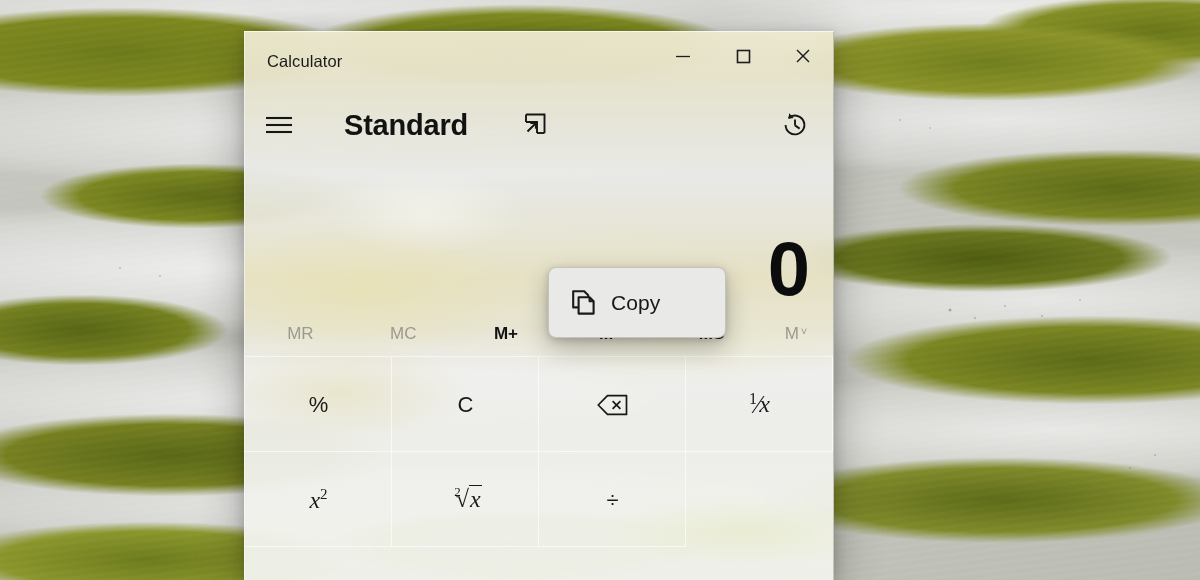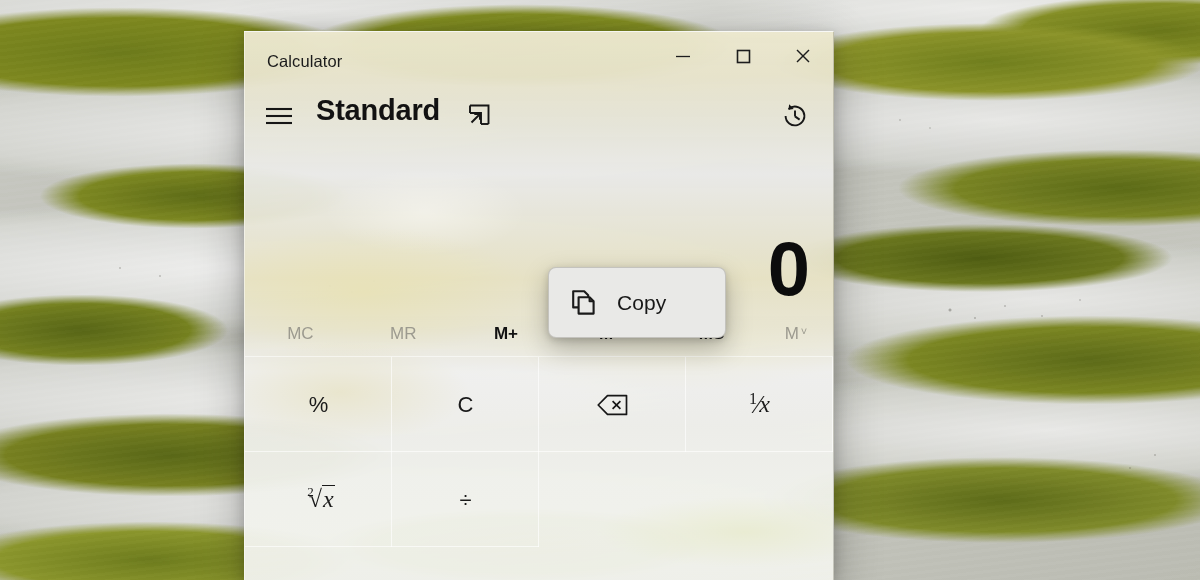--- a/index.html
+++ b/index.html
@@ -152,23 +152,24 @@
     display: flex; align-items: center; justify-content: center;
     cursor: default;
   }
   .cap-btn svg { display: block; }
 
   
   .header {
     position: relative;
     height: 62px;
     display: flex;
-    align-items: flex-start;
+    align-items: center;
     padding: 0 14px 0 10px;
     z-index: 3;
+    gap: 28px;
   }
   .icon-btn {
     width: 48px; height: 44px;
     display: flex; align-items: center; justify-content: center;
     border-radius: 4px;
     cursor: default;
   }
   .hamburger { display: block; }
   .mode-title {
     font-size: 29px;
@@ -290,21 +291,21 @@
     padding-left: 22px;
     cursor: default;
   }
   .ctx-ico {
     width: 30px;
     display: flex; align-items: center; justify-content: flex-start;
   }
   .ctx-label {
     font-size: 21px;
     color: #181818;
-    margin-left: 16px;
+    margin-left: 10px;
     letter-spacing: .1px;
   }
 </style>
 </head>
 <body>
 
 <div id="screen">
 
   <div class="wall"></div>
   <div class="wall-streak"></div>
@@ -368,22 +369,22 @@
           <line x1="16" y1="16.4" x2="20.6" y2="19.6" stroke="#161616" stroke-width="1.9"></line>
         </svg>
       </div>
     </div>
 
     <div class="display">
       <div class="display-value">0</div>
     </div>
 
     <div class="memory-row">
+      <div class="mem-btn">MR</div>
       <div class="mem-btn">MC</div>
-      <div class="mem-btn">MR</div>
       <div class="mem-btn enabled">M+</div>
       <div class="mem-btn enabled">M-</div>
       <div class="mem-btn enabled">MS</div>
       <div class="mem-btn chev">
         <span class="mem-chev-wrap">
           <span>M</span>
           <span class="chev">˅</span>
         </span>
       </div>
     </div>
@@ -399,20 +400,23 @@
           <line x1="24.4" y1="9.2" x2="16.6" y2="16.8" stroke="#171717" stroke-width="1.7"></line>
         </svg>
       </div>
 
       <div class="key fn">
         <span class="frac-inv">
             <span class="num">1</span>
             <span class="sl">⁄</span>
             <span class="den">x</span>
           </span>
+      </div>
+      <div class="key fn">
+        <span class="sq"><i class="mi">x</i><sup>2</sup></span>
       </div>
       <div class="key fn">
         <span class="root-wrap">
             <span class="idx">2</span>
             <span>√<span style="border-top:1.3px solid #191919; padding:0 1px 0 1px;"><i class="mi">x</i></span></span>
           </span>
       </div>
       <div class="key fn">÷</div>
     </div>
 

